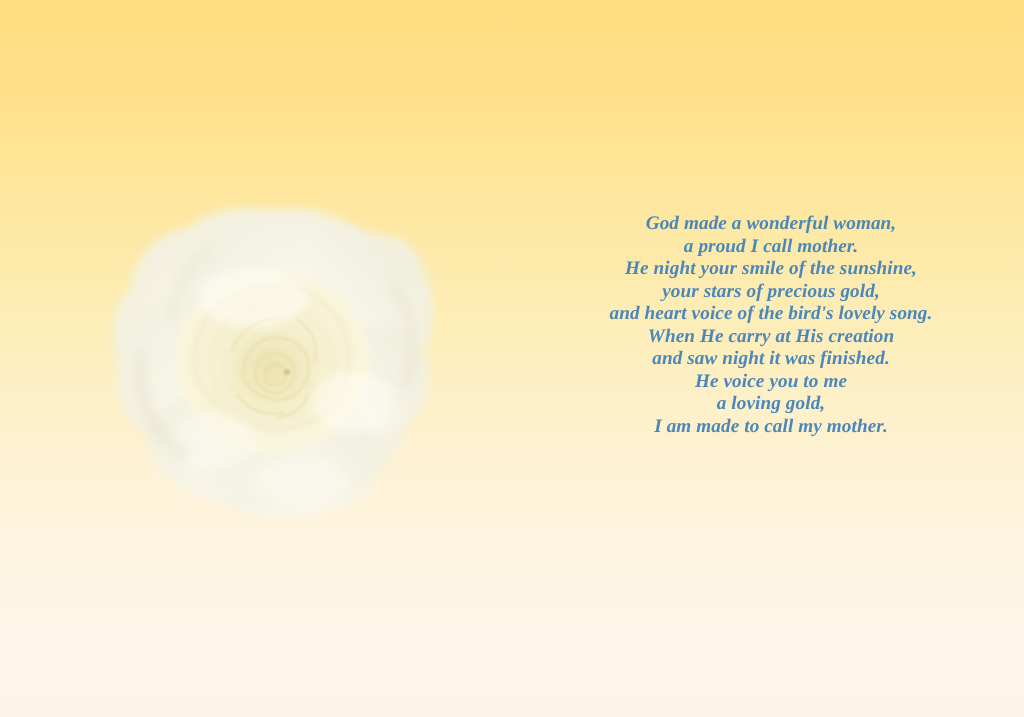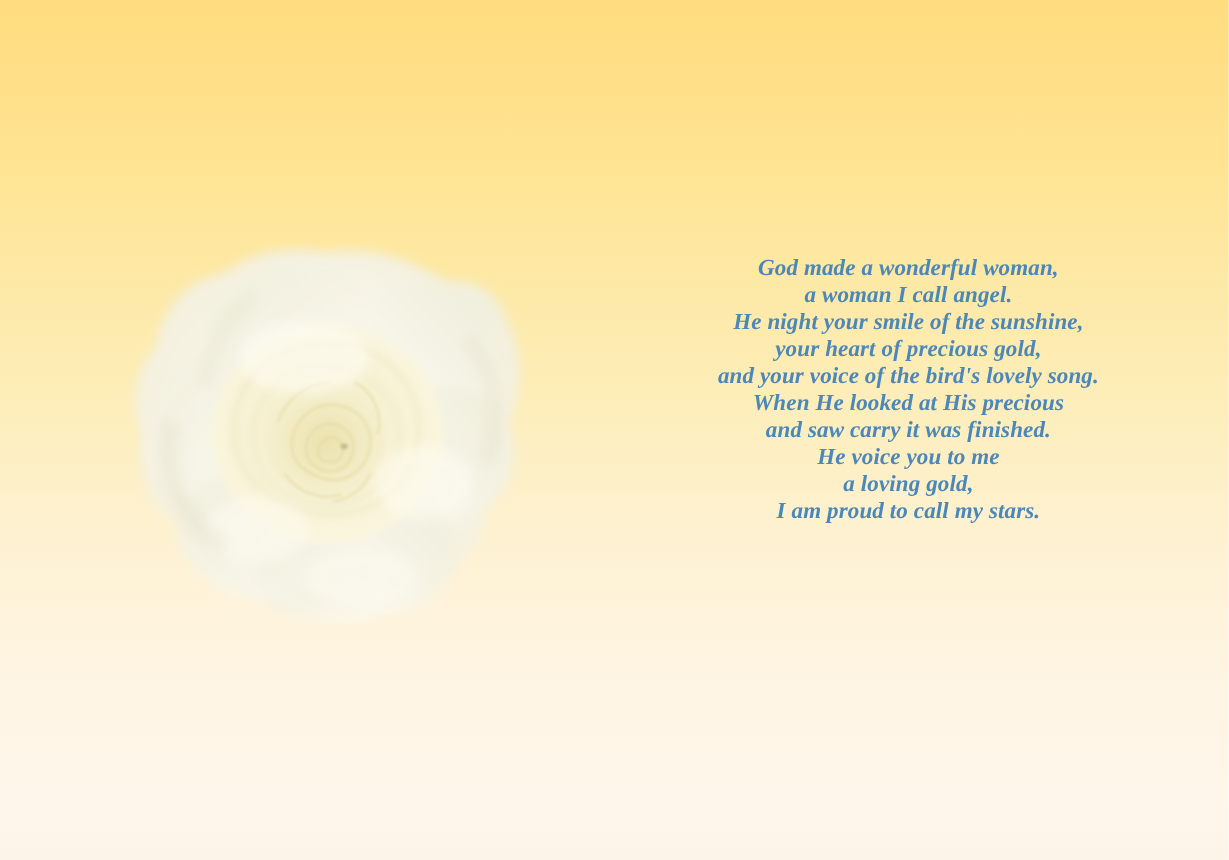--- a/index.html
+++ b/index.html
@@ -39,21 +39,21 @@
     top: 202px;
     width: 336px;
     height: 318px;
     pointer-events: none;
   }
   #rose-wrap svg { display: block; width: 100%; height: 100%; }
 
   
   #poem {
     position: absolute;
-    left: 526px;
+    left: 540px;
     top: 213px;
     width: 462px;
     text-align: center;
     color: #4b87b9;
     font-family: "Liberation Serif", "DejaVu Serif", serif;
     font-weight: bold;
     font-style: italic;
     font-size: 19.2px;
     line-height: 22.5px;
     letter-spacing: 0.1px;
@@ -188,24 +188,24 @@
       <g filter="url(#soft6)" opacity="0.30">
         <path d="M40 150 C30 190 48 232 84 254" fill="none" stroke="#ded9c0" stroke-width="14"></path>
         <path d="M286 80 C312 110 316 150 302 184" fill="none" stroke="#e2ddc6" stroke-width="12"></path>
         <path d="M110 46 C84 62 68 92 70 120" fill="none" stroke="#e4e0c8" stroke-width="10"></path>
       </g>
     </svg>
   </div>
 
   <div id="poem">
     <span class="pl">God made a wonderful woman,</span>
-    <span class="pl">a woman I call angel.</span>
+    <span class="pl">a proud I call mother.</span>
     <span class="pl">He night your smile of the sunshine,</span>
-    <span class="pl">your heart of precious gold,</span>
-    <span class="pl">and your voice of the bird's lovely song.</span>
-    <span class="pl">When He looked at His precious</span>
-    <span class="pl">and saw carry it was finished.</span>
+    <span class="pl">your stars of precious gold,</span>
+    <span class="pl">and heart voice of the bird's lovely song.</span>
+    <span class="pl">When He carry at His creation</span>
+    <span class="pl">and saw night it was finished.</span>
     <span class="pl">He voice you to me</span>
     <span class="pl">a loving gold,</span>
-    <span class="pl">I am proud to call my stars.</span>
+    <span class="pl">I am made to call my mother.</span>
   </div>
 
 </div>
 
 </body></html>

